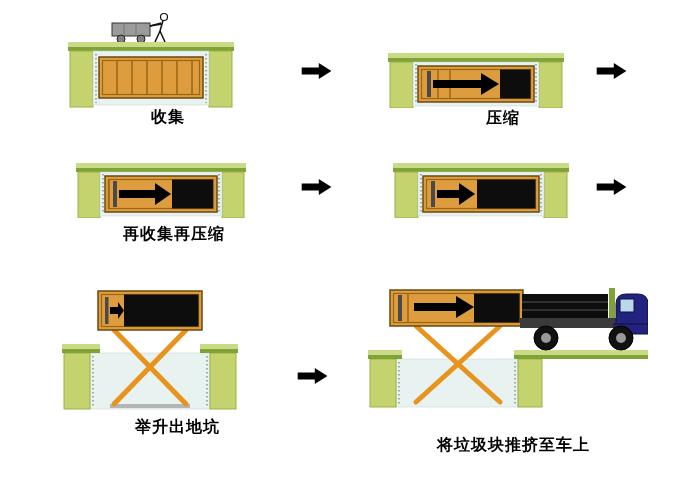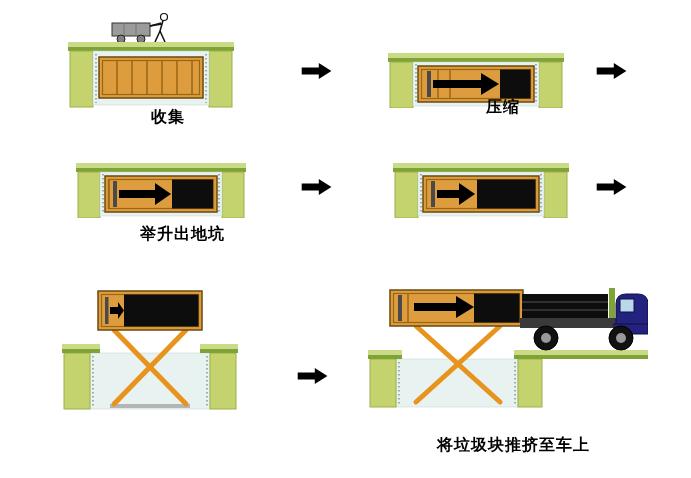--- a/index.html
+++ b/index.html
@@ -97,21 +97,21 @@
         <rect x="33.5" y="16.5" width="109" height="29" class="cont-inner"></rect>
         <line x1="50" y1="16" x2="50" y2="45" class="slat"></line>
         <line x1="62" y1="16" x2="62" y2="45" class="slat"></line>
         <rect x="112" y="16.5" width="30.5" height="29" class="garbage"></rect>
         <rect x="39" y="18" width="4" height="26" class="plate"></rect>
         <rect x="45" y="27" width="48" height="8" class="push"></rect>
         <polygon points="93,20 93,42 111,31" class="push"></polygon>
       </g>
     </svg>
   </div>
-  <div class="step-label" style="left:400px; top:97px; width:120px;">压缩</div>
+  <div class="step-label" style="left:400px; top:108px; width:120px;">压缩</div>
 
   <div class="flow-arrow" style="left:596px; top:62px;">
     <svg width="32" height="18" viewBox="0 0 34 20">
         <polygon class="flowarrow" points="0,6 19,6 19,1 33,10 19,19 19,14 0,14"></polygon>
       </svg>
   </div>
 
   <div class="step" style="left:76px; top:163px;">
     <svg width="170" height="55" viewBox="0 0 170 55">
       <g>
@@ -127,21 +127,21 @@
         <rect x="29" y="13" width="112" height="36" class="cont"></rect>
         <rect x="32.5" y="16.5" width="105" height="29" class="cont-inner"></rect>
         <line x1="33" y1="16" x2="33" y2="45" class="slat"></line>
         <rect x="96" y="16.5" width="41" height="29" class="garbage"></rect>
         <rect x="37" y="18" width="4" height="26" class="plate"></rect>
         <rect x="43" y="27" width="36" height="8" class="push"></rect>
         <polygon points="79,20 79,42 95,31" class="push"></polygon>
       </g>
     </svg>
   </div>
-  <div class="step-label" style="left:85px; top:224px; width:140px;">举升出地坑</div>
+  <div class="step-label" style="left:85px; top:224px; width:140px;">再收集再压缩</div>
 
   <div class="flow-arrow" style="left:301px; top:178px;">
     <svg width="32" height="18" viewBox="0 0 34 20">
         <polygon class="flowarrow" points="0,6 19,6 19,1 33,10 19,19 19,14 0,14"></polygon>
       </svg>
   </div>
 
   <div class="step" style="left:393px; top:163px;">
     <svg width="176" height="55" viewBox="0 0 176 55">
       <g>
@@ -191,20 +191,21 @@
       <g>
         <rect x="36" y="5" width="104" height="39" class="cont"></rect>
         <rect x="39.5" y="8.5" width="97" height="32" class="cont-inner"></rect>
         <rect x="62" y="8.5" width="74.5" height="32" class="garbage"></rect>
         <rect x="43" y="11" width="3.5" height="27" class="plate"></rect>
         <rect x="48" y="21" width="8" height="7" class="push"></rect>
         <polygon points="56,16 56,33 62,24.5" class="push"></polygon>
       </g>
     </svg>
   </div>
+  <div class="step-label" style="left:80px; top:417px; width:140px;">举升出地坑</div>
 
   <div class="flow-arrow" style="left:297px; top:367px;">
     <svg width="32" height="18" viewBox="0 0 34 20">
         <polygon class="flowarrow" points="0,6 19,6 19,1 33,10 19,19 19,14 0,14"></polygon>
       </svg>
   </div>
 
   <div class="step" style="left:368px; top:280px;">
     <svg width="280" height="130" viewBox="0 0 280 130">
       <rect x="28" y="79" width="122" height="48" class="pit"></rect>

